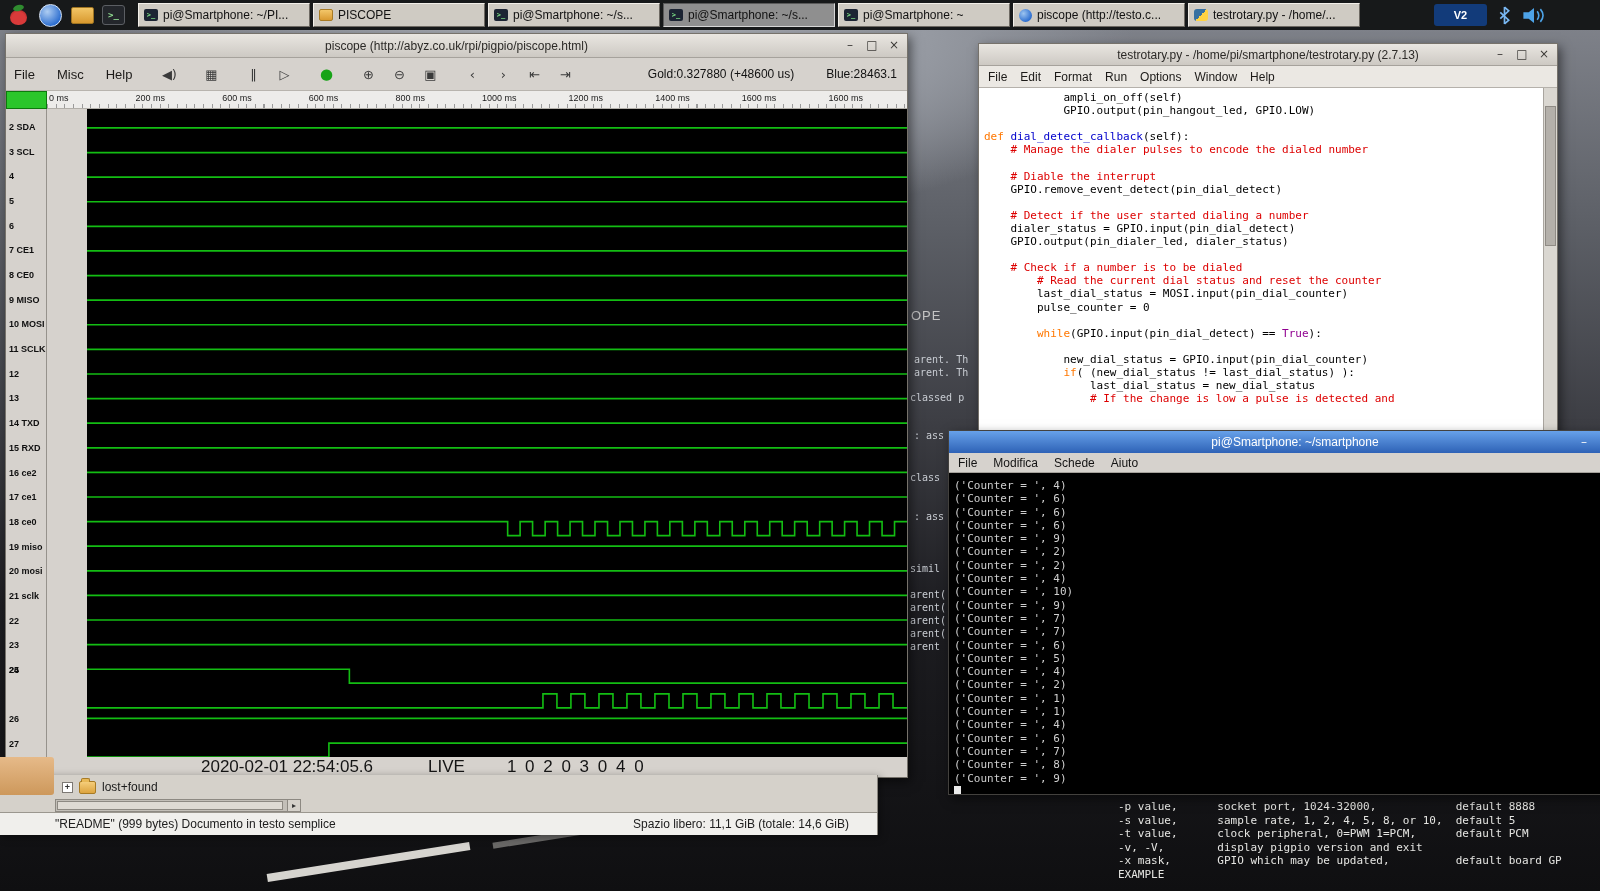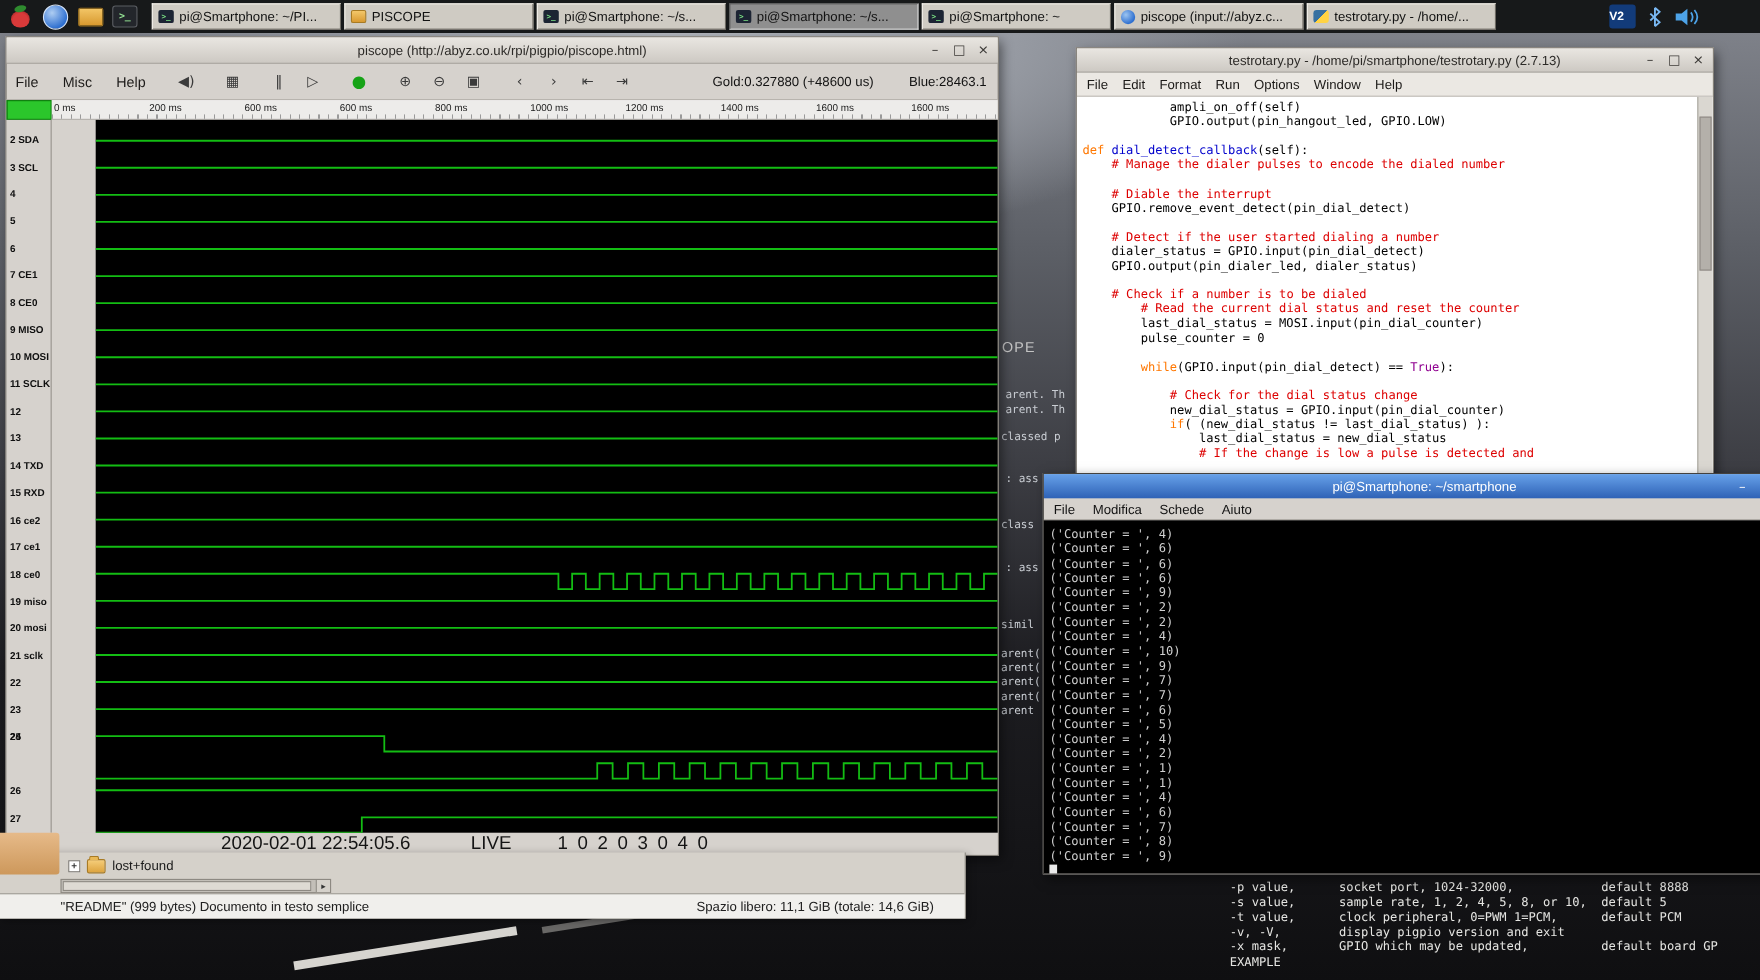--- a/index.html
+++ b/index.html
@@ -149,22 +149,22 @@
   .tb-win.active { background:#8f8f8f; border-color:#5a5a5a #d6d6d6 #d6d6d6 #5a5a5a; }
   .tb-lbl { overflow:hidden; white-space:nowrap; }
   .tb-ico { flex:0 0 auto; width:14px; height:12px; }
   .tb-ico.terminal { background:#1c2433; color:#7ee787; font:700 7px/12px "DejaVu Sans Mono", monospace;
             text-align:center; border-radius:2px; }
   .tb-ico.folder { background:linear-gradient(#f3c76a,#d99a31); border-radius:2px; border:1px solid #a87b24; }
   .tb-ico.globe { width:13px; height:13px; border-radius:50%;
             background:radial-gradient(circle at 35% 35%, #9cc4f0, #2e6fd0 70%); }
   .tb-ico.python { background:linear-gradient(135deg,#3771a1 50%,#ffd343 50%); border-radius:3px; }
   .tray { margin-left:auto; display:flex; align-items:center; gap:11px; padding-right:48px; }
-  .vnc { width:24px; height:22px; background:#123b7a; border-radius:3px; color:#fff;
-         font:700 11px/22px "Liberation Sans", sans-serif; text-align:left; }
+  .vnc { width:53px; height:22px; background:#123b7a; border-radius:3px; color:#fff;
+         font:700 11px/22px "Liberation Sans", sans-serif; text-align:center; }
 </style>
 </head>
 <body>
 
 <div class="desktop">
 
   <div class="road1"></div>
   <div class="road2"></div>
   <div class="frag-layer">
       <div class="frag big" style="left: 911px; top: 308px;">OPE</div>
@@ -397,21 +397,20 @@
           <div class="code-line"><span class="tok-p">    dialer_status = GPIO.input(pin_dial_detect)</span></div>
           <div class="code-line"><span class="tok-p">    GPIO.output(pin_dialer_led, dialer_status)</span></div>
           <div class="code-line">&nbsp;</div>
           <div class="code-line"><span class="tok-p">    </span><span class="tok-c"># Check if a number is to be dialed</span></div>
           <div class="code-line"><span class="tok-p">        </span><span class="tok-c"># Read the current dial status and reset the counter</span></div>
           <div class="code-line"><span class="tok-p">        last_dial_status = MOSI.input(pin_dial_counter)</span></div>
           <div class="code-line"><span class="tok-p">        pulse_counter = 0</span></div>
           <div class="code-line">&nbsp;</div>
           <div class="code-line"><span class="tok-p">        </span><span class="tok-k">while</span><span class="tok-p">(GPIO.input(pin_dial_detect) == </span><span class="tok-b">True</span><span class="tok-p">):</span></div>
           <div class="code-line">&nbsp;</div>
-          <div class="code-line"><span class="tok-p">            </span><span class="tok-c"># Check for the dial status change</span></div>
           <div class="code-line"><span class="tok-p">            new_dial_status = GPIO.input(pin_dial_counter)</span></div>
           <div class="code-line"><span class="tok-p">            </span><span class="tok-k">if</span><span class="tok-p">( (new_dial_status != last_dial_status) ):</span></div>
           <div class="code-line"><span class="tok-p">                last_dial_status = new_dial_status</span></div>
           <div class="code-line"><span class="tok-p">                </span><span class="tok-c"># If the change is low a pulse is detected and</span></div>
         </div>
       <span class="code-frag">cal</span>
       <div class="idle-scroll">
         <div class="idle-thumb"></div>
       </div>
     </div>
@@ -467,21 +466,21 @@
         <div class="tb-win active">
           <div class="tb-ico terminal">&gt;_</div>
           <div class="tb-lbl">pi@Smartphone: ~/s...</div>
         </div>
         <div class="tb-win">
           <div class="tb-ico terminal">&gt;_</div>
           <div class="tb-lbl">pi@Smartphone: ~</div>
         </div>
         <div class="tb-win">
           <div class="tb-ico globe"></div>
-          <div class="tb-lbl">piscope (input://abyz.c...</div>
+          <div class="tb-lbl">piscope (http://testo.c...</div>
         </div>
         <div class="tb-win">
           <div class="tb-ico python"></div>
           <div class="tb-lbl">testrotary.py - /home/...</div>
         </div>
       </div>
     <div class="tray">
       <span class="vnc">V2</span>
       <svg width="13" height="19" viewBox="0 0 12 18">
         <path d="M6 1 V17 M6 1 L10 4.5 L2 12 M6 17 L10 13.5 L2 6" stroke="#79b8f3" fill="none" stroke-width="1.6"></path>

